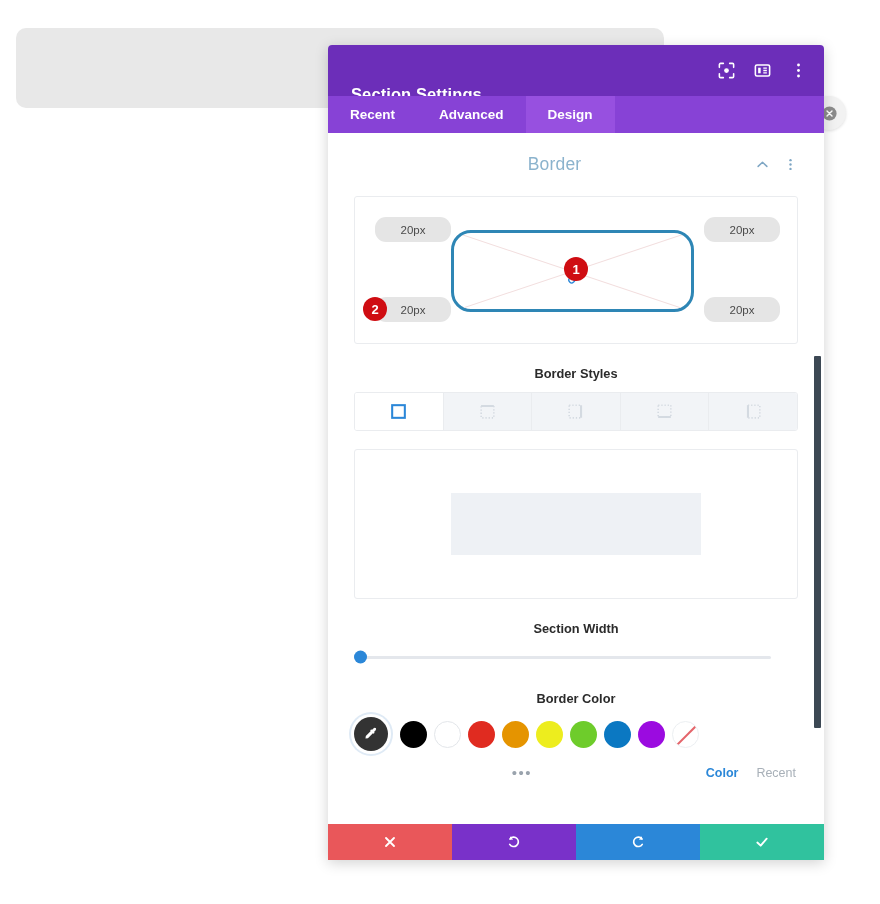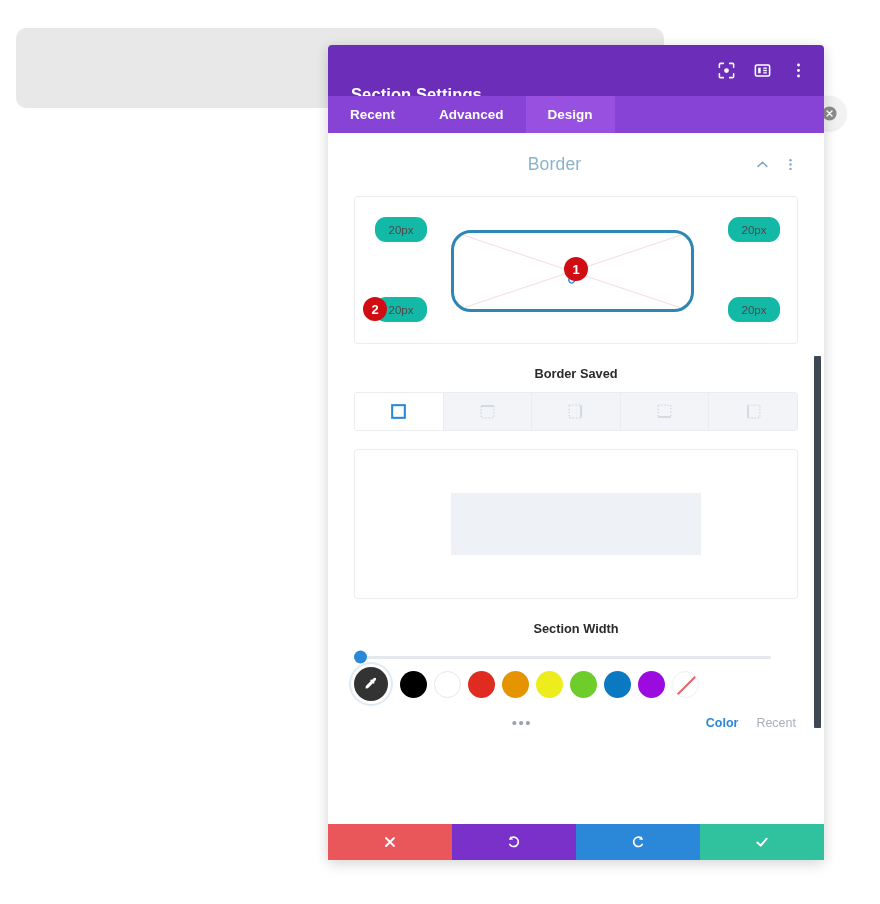--- a/index.html
+++ b/index.html
@@ -117,22 +117,22 @@
   
   .corners-card {
     border: 1px solid #eaecef;
     border-radius: 3px;
     height: 148px;
     position: relative;
     background: #fff;
   }
   .corner-input {
     position: absolute;
-    width: 52px; height: 25px;
-    background: #14b8a6;
+    width: 76px; height: 25px;
+    background: #e5e5e5;
     border-radius: 11px;
     display: flex; align-items: center; justify-content: center;
     font-size: 11.5px;
     color: #4a4a4a;
     cursor: text;
   }
   .ci-tl { left: 20px; top: 20px; }
   .ci-tr { right: 17px; top: 20px; }
   .ci-bl { left: 20px; bottom: 21px; }
   .ci-br { right: 17px; bottom: 21px; }
@@ -422,21 +422,21 @@
             <svg viewBox="0 0 24 24">
               <path d="M10 14a4.2 4.2 0 0 0 6.1.3l2.4-2.4a4.2 4.2 0 0 0-6-6l-1.4 1.4" stroke="#2b87d8" stroke-width="1.9" fill="none" stroke-linecap="round"></path>
               <path d="M14 10a4.2 4.2 0 0 0-6.1-.3L5.5 12.1a4.2 4.2 0 0 0 6 6l1.4-1.4" stroke="#2b87d8" stroke-width="1.9" fill="none" stroke-linecap="round"></path>
             </svg>
           </div>
 
           <div class="badge badge-1">1</div>
           <div class="badge badge-2">2</div>
         </div>
 
-        <div class="field-label mt-22">Border Saved</div>
+        <div class="field-label mt-22">Border Styles</div>
 
         <div class="styles-row">
 
           <div class="style-btn active">
             <svg viewBox="0 0 24 24">
               <rect x="4" y="4" width="16" height="16" stroke="#2b87d8" stroke-width="2.6" fill="none"></rect>
             </svg>
           </div>
 
           <div class="style-btn">
@@ -475,20 +475,21 @@
 
         <div class="field-label mt-22">Section Width</div>
 
         <div class="slider-row">
           <div class="slider-track-wrap">
             <div class="slider-track"></div>
             <div class="slider-thumb"></div>
           </div>
         </div>
 
+        <div class="field-label mt-24">Border Color</div>
 
         <div class="swatch-row">
 
           <div class="swatch eyedropper">
             <svg viewBox="0 0 24 24">
               <path d="M18.8 4.6a2.5 2.5 0 0 0-3.6 0l-2 2-.9-.9-1.5 1.5.9.9-6.6 6.6-.5 3.3 3.3-.5 6.6-6.6.9.9 1.5-1.5-.9-.9 2-2a2.5 2.5 0 0 0 0-3.6z" fill="#ffffff"></path>
             </svg>
           </div>
 
           <div class="swatch" style="background:#000000"></div>

